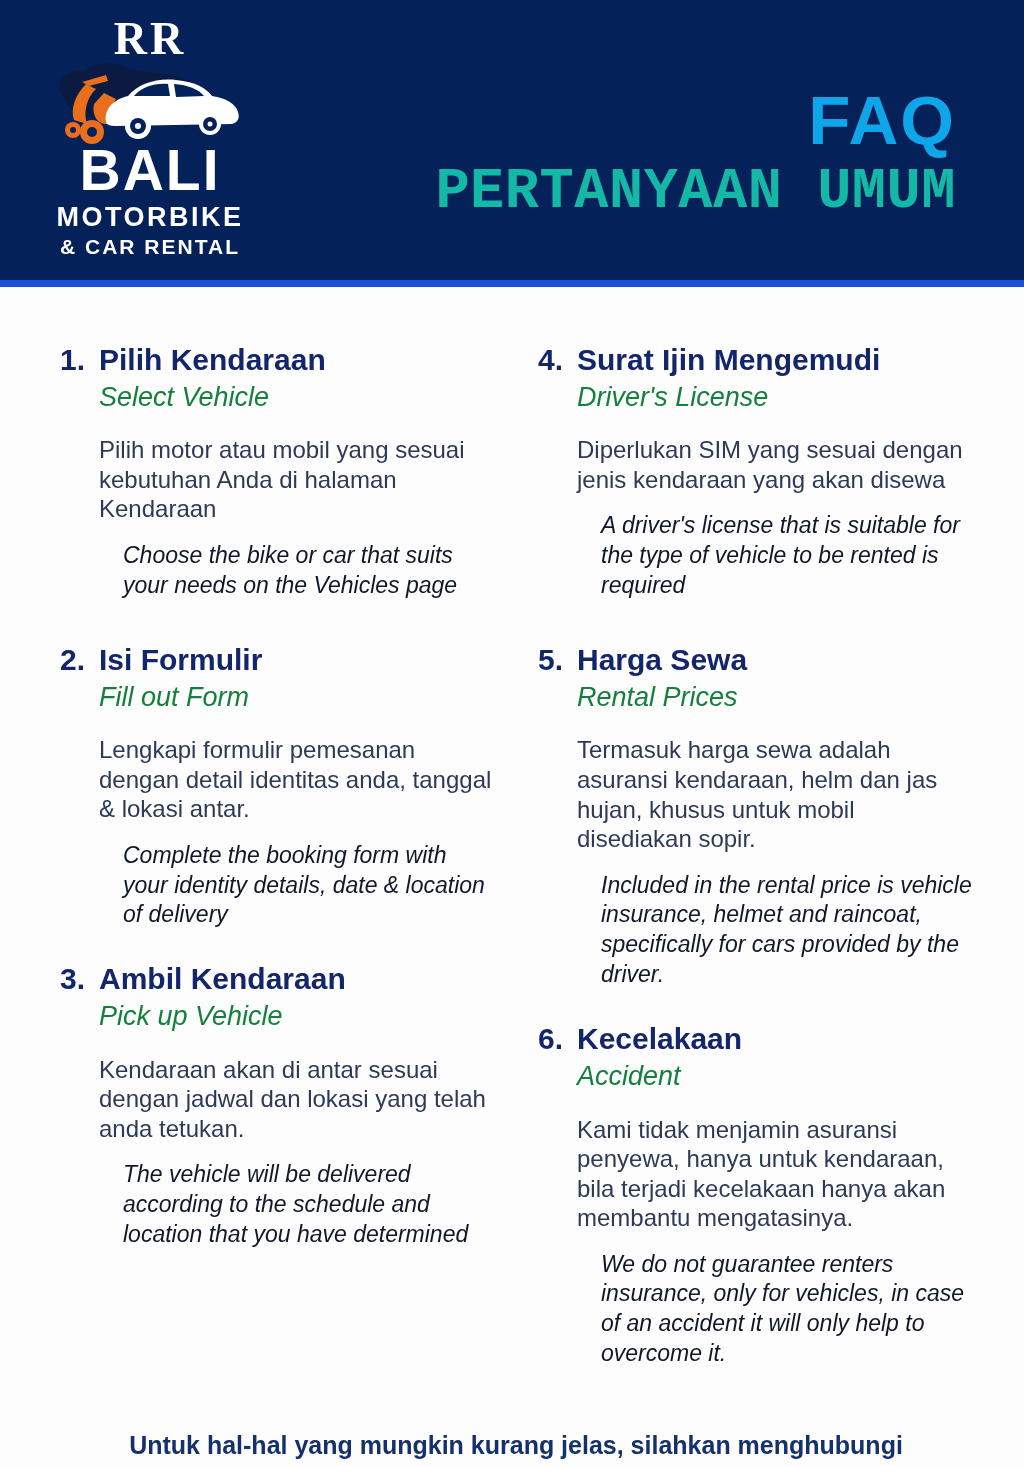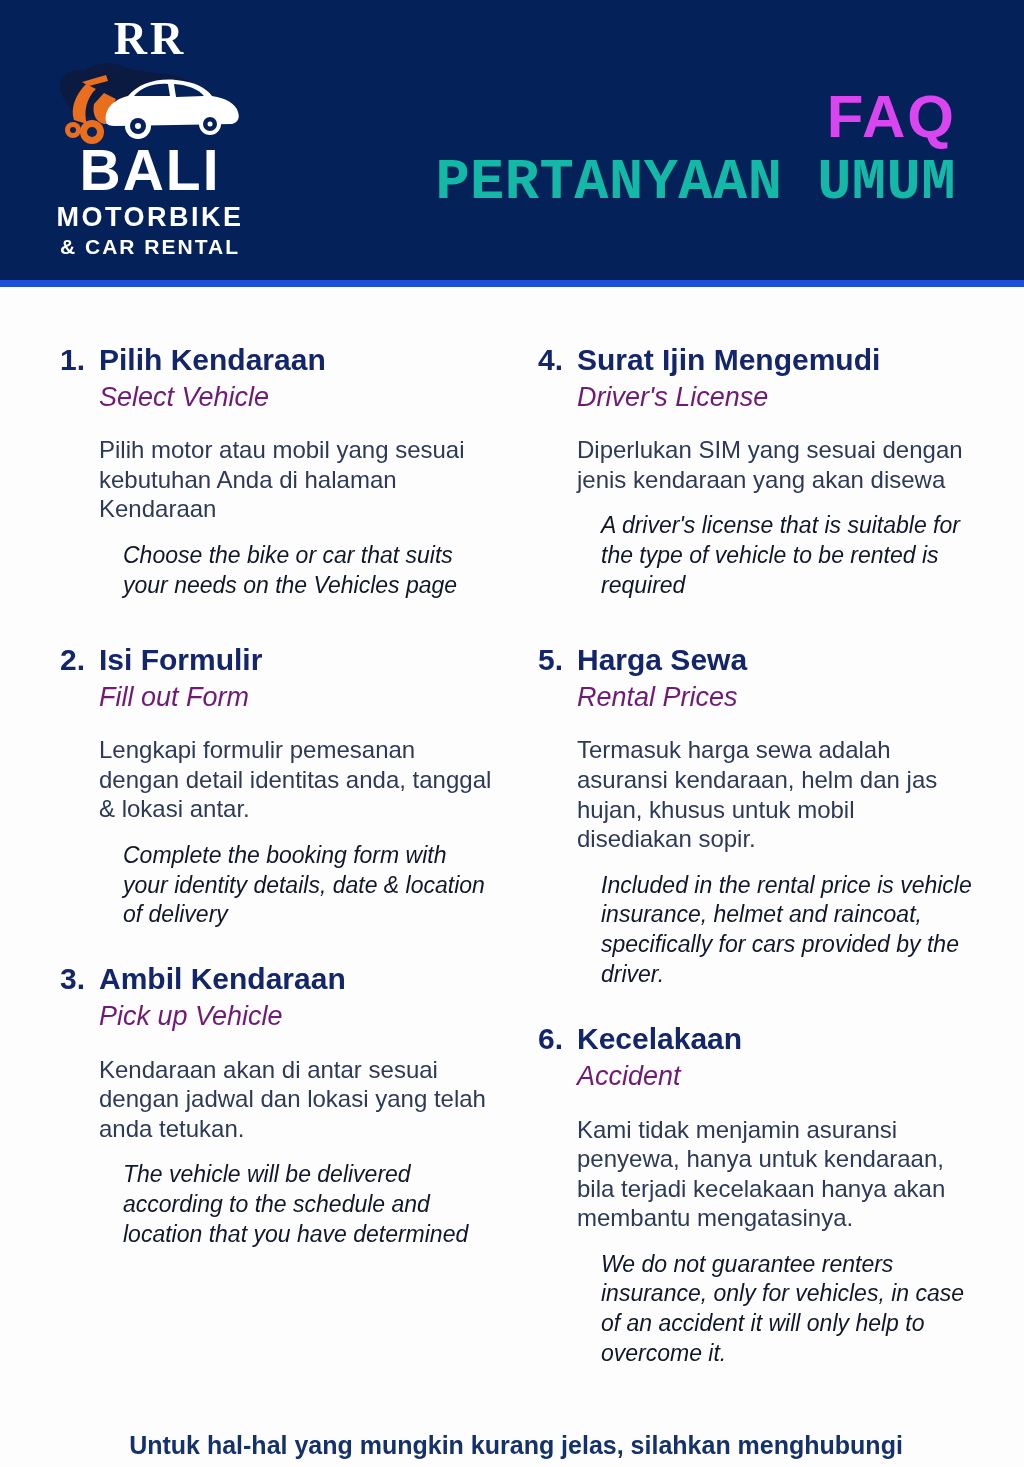--- a/index.html
+++ b/index.html
@@ -30,21 +30,21 @@
   .logo-motorbike {
     font-weight:bold; font-size:27px; letter-spacing:2.5px; margin-top:5px;
   }
   .logo-car-rental {
     font-weight:bold; font-size:21px; letter-spacing:2px; margin-top:5px;
   }
   .header-title-block {
     position:absolute; right:68px; top:88px; text-align:right;
   }
   .faq-title {
-    color:#d946ef; font-weight:bold; font-size:60px; line-height:0.95;
+    color:#0ea5e9; font-weight:bold; font-size:69px; line-height:0.95;
     letter-spacing:2px;
   }
   .faq-subtitle {
     color:#14b8a6; font-weight:bold; font-size:57px; margin-top:6px;
     letter-spacing:0.5px; white-space:nowrap;font-family:Liberation Mono, monospace;
   }
 
   
   .content { padding:56px 52px 0 60px; }
   .columns { display:flex; gap:44px; }
@@ -54,21 +54,21 @@
   .faq-item.tight { margin-bottom:32px; }
   .f-num {
     font-weight:bold; font-size:30px; color:#14266b; line-height:1.1;
     min-width:26px;
   }
   .f-content { flex:1; }
   .f-title {
     font-weight:bold; font-size:30px; color:#14266b; line-height:1.1;
   }
   .f-sub {
-    font-style:italic; font-size:27px; color:#701a75; line-height:1.2;
+    font-style:italic; font-size:27px; color:#15803d; line-height:1.2;
     margin:5px 0 22px;
   }
   .f-desc {
     font-size:24px; color:#2d3a57; line-height:1.23; margin:0 0 17px;
   }
   .f-desc-en {
     font-style:italic; font-size:23px; color:#0f172a; line-height:1.3;
     padding-left:24px; margin:0;
   }
 

